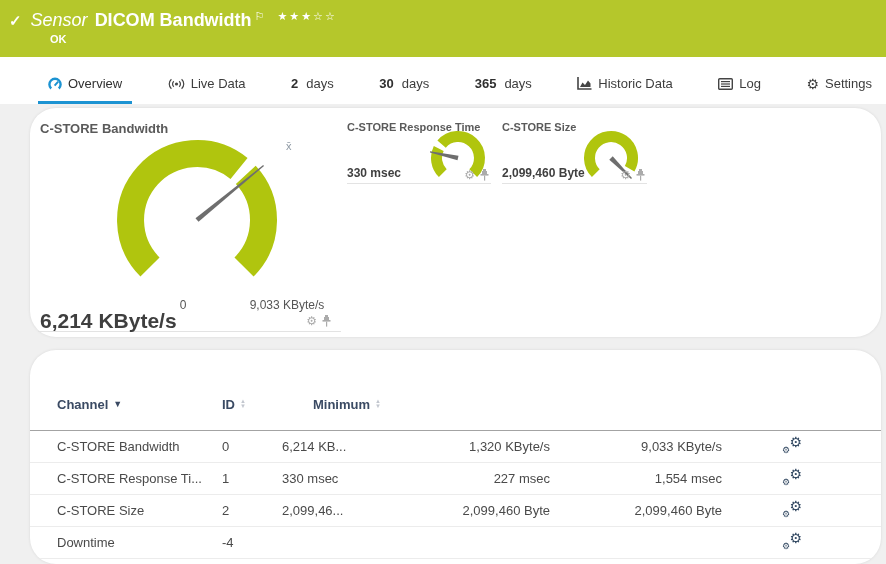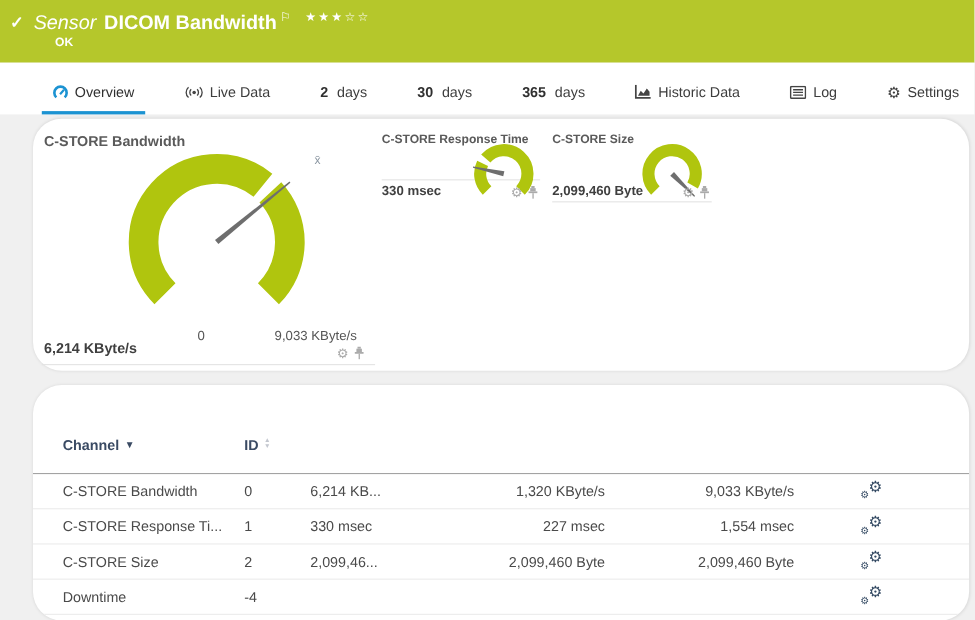--- a/index.html
+++ b/index.html
@@ -28,33 +28,33 @@
 
   
   .panel { position:absolute; left:30px; width:851px; background:#fff;
     box-shadow:0 0 3px rgba(0,0,0,0.10);border-radius:26px; }
   #gauges-panel { top:108px; height:229px; }
   #table-panel  { top:350px; height:214px; overflow:hidden; }
 
   
   .gwidget { position:absolute; top:0; border-bottom:1px solid #e3e3e3; }
   #gw-bandwidth { left:8px;   width:303px; height:224px; }
-  #gw-response  { left:317px; width:144px; height:56px; }
+  #gw-response  { left:317px; width:144px; height:76px; }
   #gw-size      { left:472px; width:145px; height:76px; }
   .gtitle { position:absolute; left:2px; top:13px; font-weight:bold; color:#5a5a5a; }
   #gw-bandwidth .gtitle { font-size:13px; }
   #gw-response .gtitle, #gw-size .gtitle { font-size:11px; left:0; }
   .gauge-svg { position:absolute; }
   #gw-bandwidth .gauge-svg { left:69px; top:22px; }
   #gw-response  .gauge-svg { left:83px; top:22px; }
   #gw-size      .gauge-svg { left:81px; top:22px; }
   .axis-label { position:absolute; font-size:12px; color:#555; text-align:center; }
   .mean-mark { position:absolute; left:248px; top:32px; font-size:11px; color:#8d98a3; }
   .gvalue { position:absolute; font-weight:bold; color:#3f3f3f; }
-  #gw-bandwidth .gvalue { left:2px; top:201px; font-size:13px; }
+  #gw-bandwidth .gvalue { left:2px; top:201px; font-size:21px; }
   #gw-response .gvalue, #gw-size .gvalue { left:0; top:58px; font-size:12px; }
   .gcontrols { position:absolute; display:flex; align-items:center; gap:5px; color:#ababab; }
   #gw-bandwidth .gcontrols { right:10px; top:207px; }
   #gw-response .gcontrols { right:2px; top:61px; }
   #gw-size .gcontrols { right:2px; top:61px; }
   .gcontrols .gearglyph { font-size:12px; line-height:12px; color:#ababab; }
 
   
   .thead, .trow { display:grid; grid-template-columns:165px 60px 130px 138px 172px 140px;
     padding-left:27px; align-items:center; }
@@ -216,20 +216,27 @@
       <span>Channel</span>
       <span class="sort-desc">▼</span>
     </div>
     <div class="th">
       <span>ID</span>
       <span class="sorticons">
           <span>▲</span>
           <span>▼</span>
         </span>
     </div>
+    <div class="th center">
+      <span>Minimum</span>
+      <span class="sorticons">
+          <span>▲</span>
+          <span>▼</span>
+        </span>
+    </div>
     <div class="th"></div>
   </div>
   <div>
   <div class="trow">
     <div class="td">C-STORE Bandwidth</div>
     <div class="td">0</div>
     <div class="td">6,214 KB...</div>
     <div class="td r">1,320 KByte/s</div>
     <div class="td r">9,033 KByte/s</div>
     <div class="td c">

